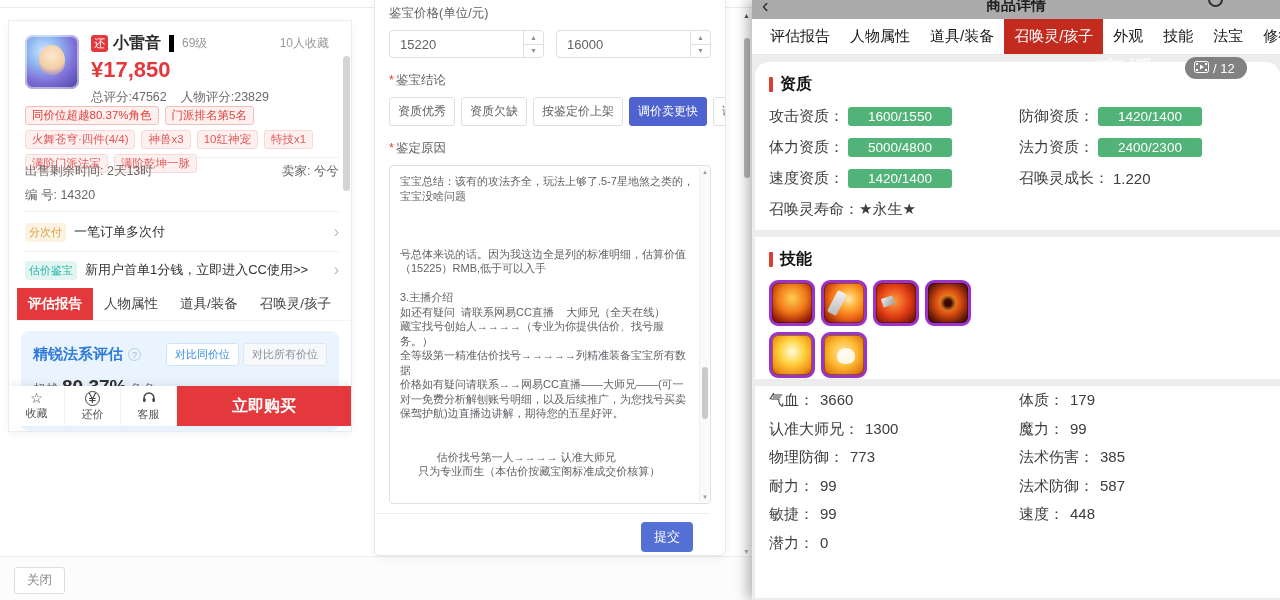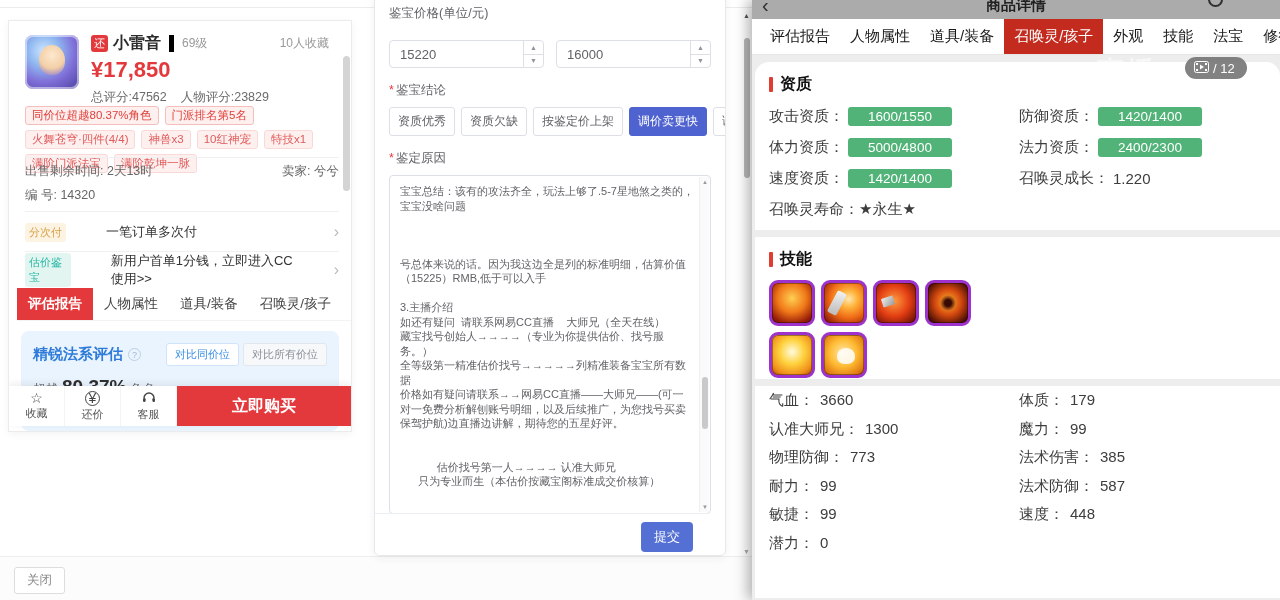--- a/index.html
+++ b/index.html
@@ -26,21 +26,21 @@
   .fav { margin-left:auto; color:#9a9a9a; font-size:12px; margin-right:10px; }
   .price { color:#e4393c; font-size:22px; font-weight:bold; margin-top:3px; }
   .scores { color:#6b6b6b; font-size:12.5px; margin-top:6px; display:flex; gap:14px; }
   .tag-rows { position:absolute; left:16px; top:85px; right:10px; }
   .tag-row { display:flex; gap:6px; margin-bottom:5px; }
   .tag { font-size:11.5px; color:#e05a5a; background:#fdf0ef; border:1px solid #f8d9d8; border-radius:3px; padding:1px 6px; white-space:nowrap; }
   .tag.hl { color:#e0403c; border-color:#f3bebc; }
   .lc-div { position:absolute; left:16px; right:12px; border-top:1px solid #f0f0f0; }
   .sale-info { position:absolute; left:16px; top:142px; right:12px; font-size:12.5px; color:#666; }
   .sale-line { display:flex; justify-content:space-between; margin-bottom:7px; }
-  .row-link { position:absolute; left:16px; right:12px; height:26px; display:flex; align-items:center; font-size:13px; color:#333; cursor:pointer;gap:32px; }
+  .row-link { position:absolute; left:16px; right:12px; height:26px; display:flex; align-items:center; font-size:13px; color:#333; cursor:pointer; }
   .row-badge { font-size:11px; border-radius:3px; padding:2px 4px; margin-right:8px; }
   .badge-installment { background:#fdf3e3; color:#d9a24a; }
   .badge-promo { background:#e3f5f1; color:#27b8a6; }
   .row-chevron { margin-left:auto; color:#bbb; font-size:16px; }
   .lc-tabs { position:absolute; left:8px; top:267px; right:0; height:33px; display:flex; align-items:stretch; border-bottom:1px solid #f3f3f3; }
   .lc-tab { font-size:13.5px; color:#444; display:flex; align-items:center; padding:0 11px; white-space:nowrap; cursor:pointer; }
   .lc-tab.active { background:#e4393c; color:#fff; font-weight:bold; }
   .eval-box { position:absolute; left:12px; right:12px; top:310px; height:100px; background:#eaf4fe; border-radius:8px; padding:12px 12px 0 12px; overflow:hidden; }
   .eval-title-row { display:flex; align-items:center; }
   .eval-title { color:#2f7bd9; font-weight:bold; font-size:15px; }
@@ -59,21 +59,21 @@
   .buy-btn { flex:1; background:#e4393c; color:#fff; font-size:16px; font-weight:bold; border:none; cursor:pointer; }
   .left-scroll-thumb { position:absolute; left:343px; top:56px; width:7px; height:135px; background:#d4d4d4; border-radius:4px; }
   .bottom-strip { position:absolute; left:0; bottom:0; width:752px; height:44px; background:#fcfcfc; border-top:1px solid #eee; }
   .close-btn { position:absolute; left:14px; top:10px; background:#fff; border:1px solid #ddd; border-radius:3px; color:#888; font-size:12.5px; padding:4px 12px; cursor:pointer; }
 
   
   .mid-card { position:absolute; left:374px; top:-14px; width:352px; height:570px; background:#fff; border:1px solid #e8e8e8;
     border-radius:6px; box-shadow:0 2px 10px rgba(0,0,0,.06); padding:18px 14px 0 14px; overflow:hidden; }
   .f-label { font-size:12.5px; color:#606266; }
   .req::before { content:"*"; color:#e4393c; margin-right:2px; }
-  .price-row { display:flex; gap:12px; margin-top:18px; }
+  .price-row { display:flex; gap:12px; margin-top:8px; }
   .num-input { position:relative; width:156px; height:28px; border:1px solid #dcdfe6; border-radius:4px; background:#fff; }
   .num-input input { width:124px; height:100%; border:none; outline:none; padding:0 10px; font-size:13px; color:#606266; background:transparent; }
   .spin { position:absolute; right:0; top:0; width:20px; height:100%; border-left:1px solid #dcdfe6; display:flex; flex-direction:column; }
   .spin span { flex:1; display:flex; align-items:center; justify-content:center; font-size:7px; color:#909399; cursor:pointer; }
   .spin span:first-child { border-bottom:1px solid #dcdfe6; }
   .opt-row { display:flex; gap:6px; margin-top:8px; }
   .opt { font-size:12px; color:#606266; border:1px solid #dcdfe6; border-radius:3px; background:#fff; padding:5px 8px; white-space:nowrap; cursor:pointer; }
   .opt.active { background:#4e63cf; border-color:#4e63cf; color:#fff; }
   .reason-box { position:relative; margin-top:8px; height:339px; border:1px solid #dcdfe6; border-radius:4px; padding:8px 16px 8px 10px; overflow:hidden; }
   .reason-text { font-size:11px; line-height:14.5px; color:#606266; white-space:pre-wrap; }

